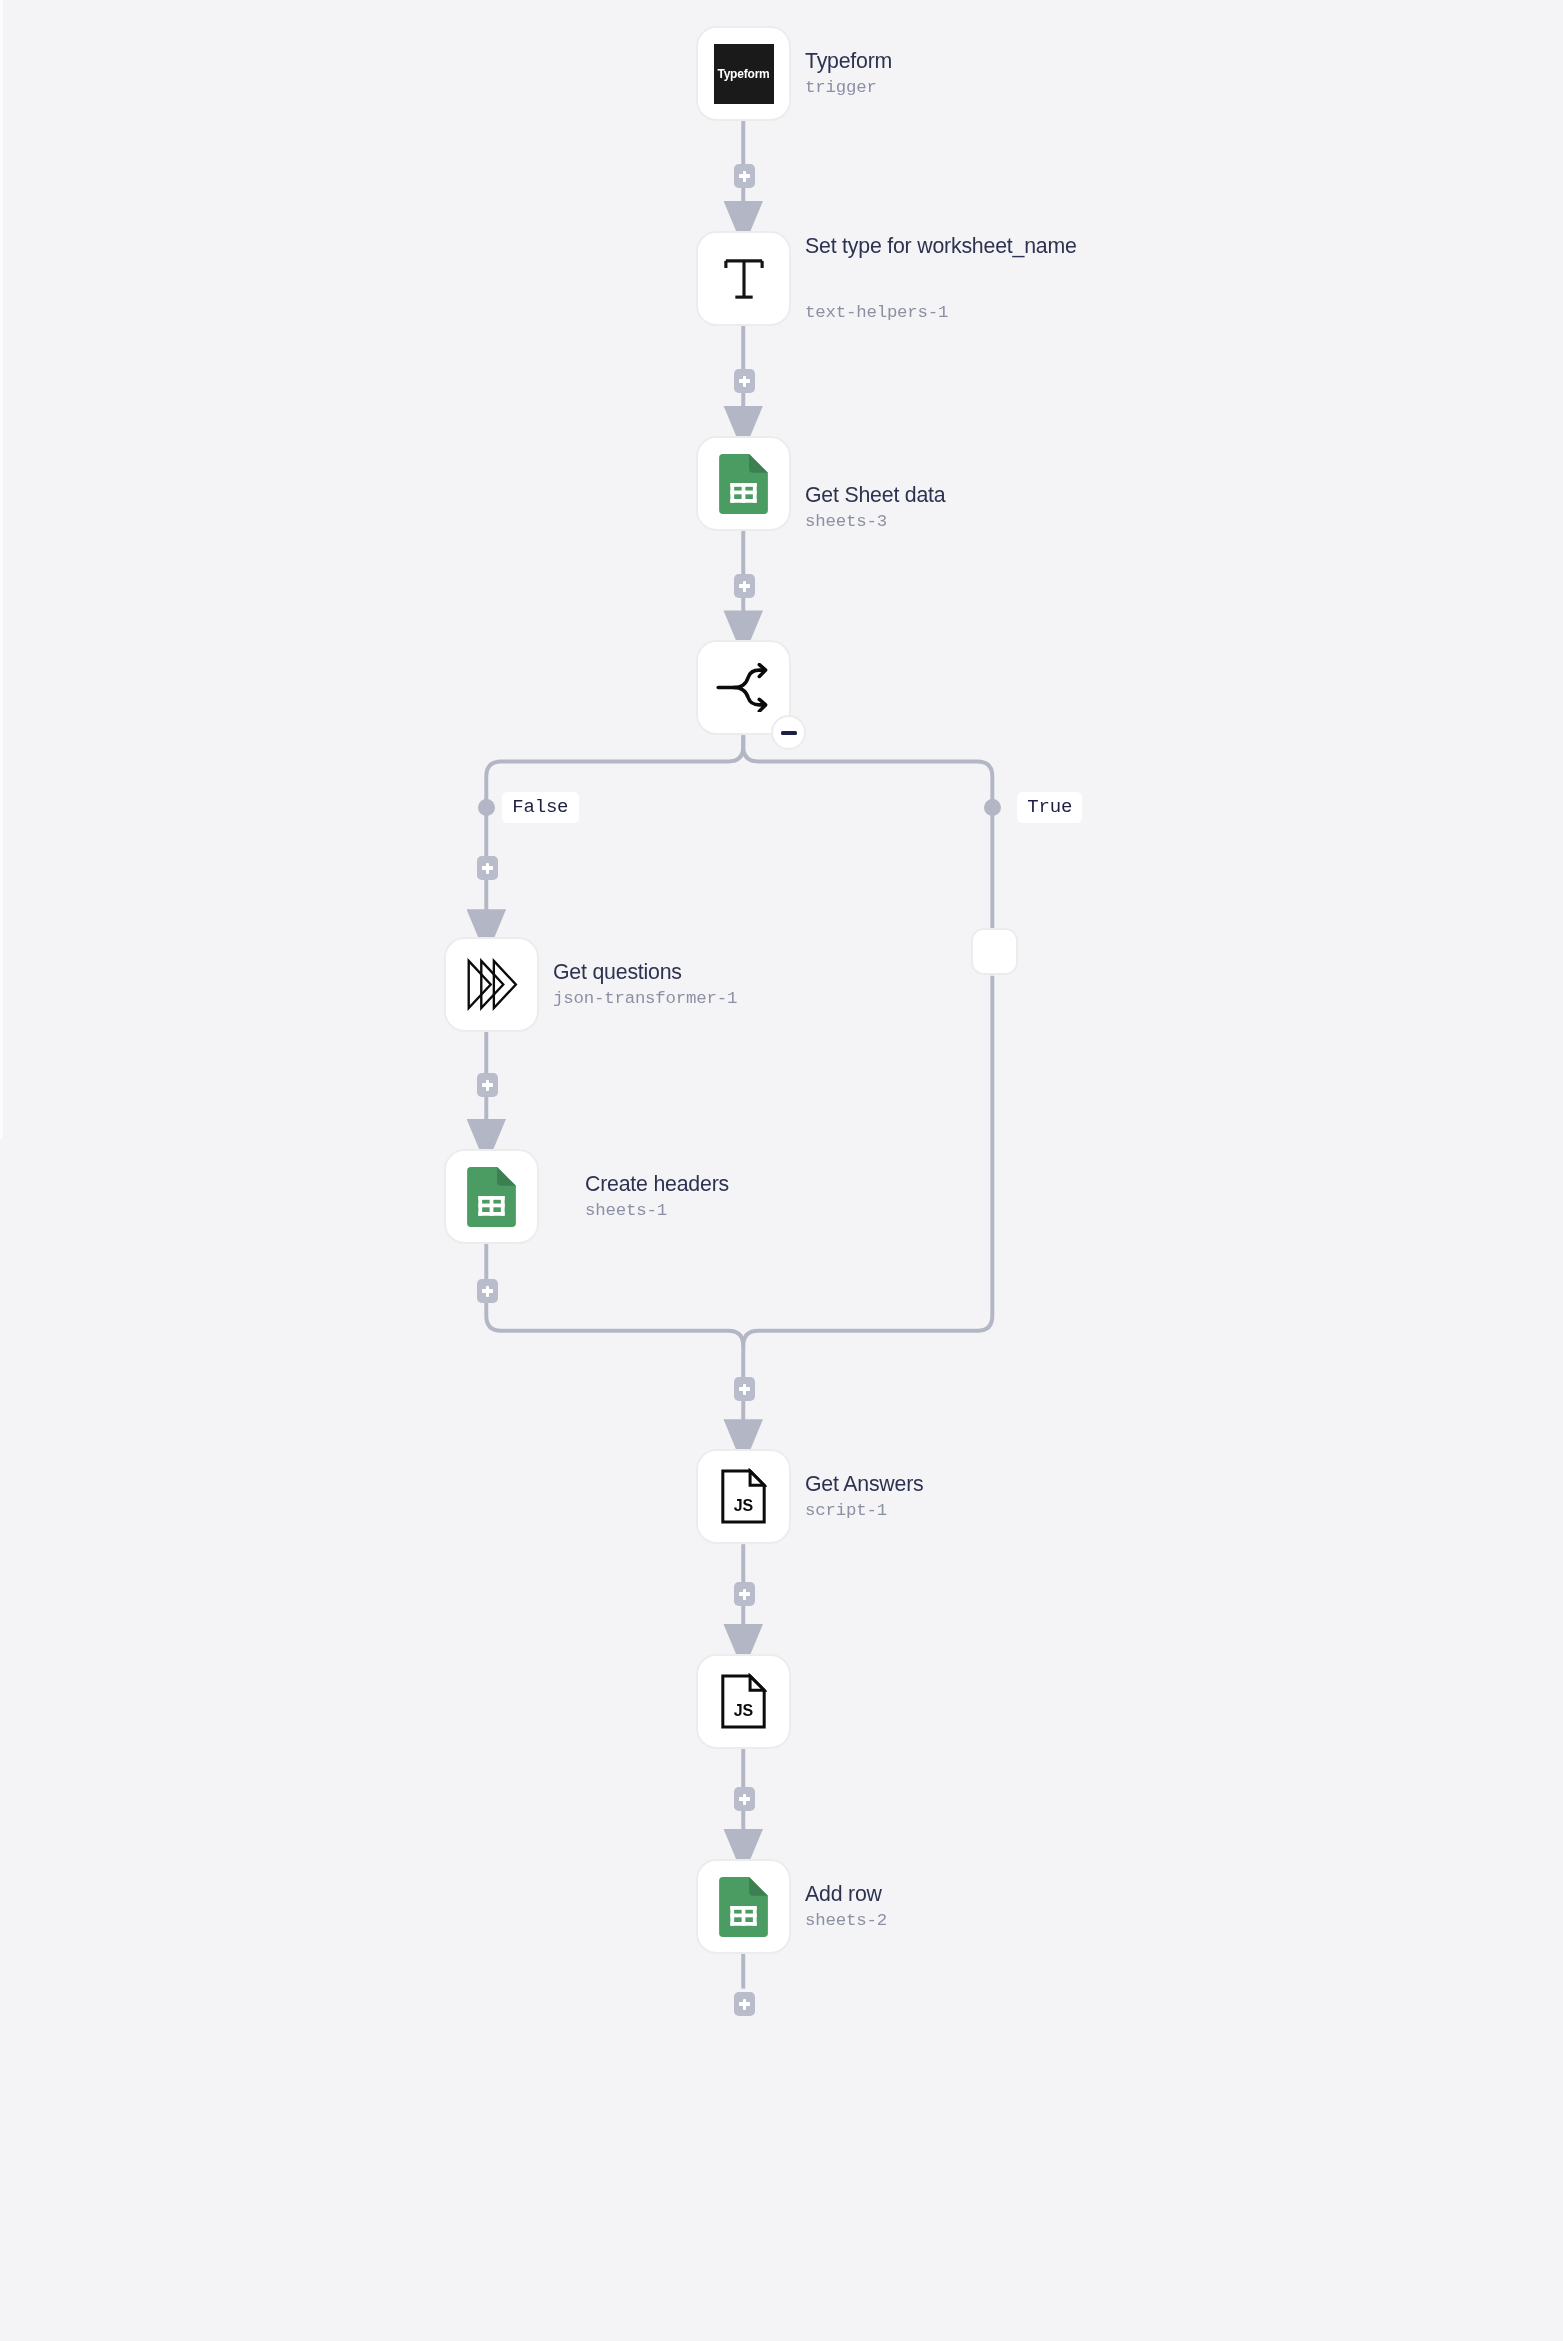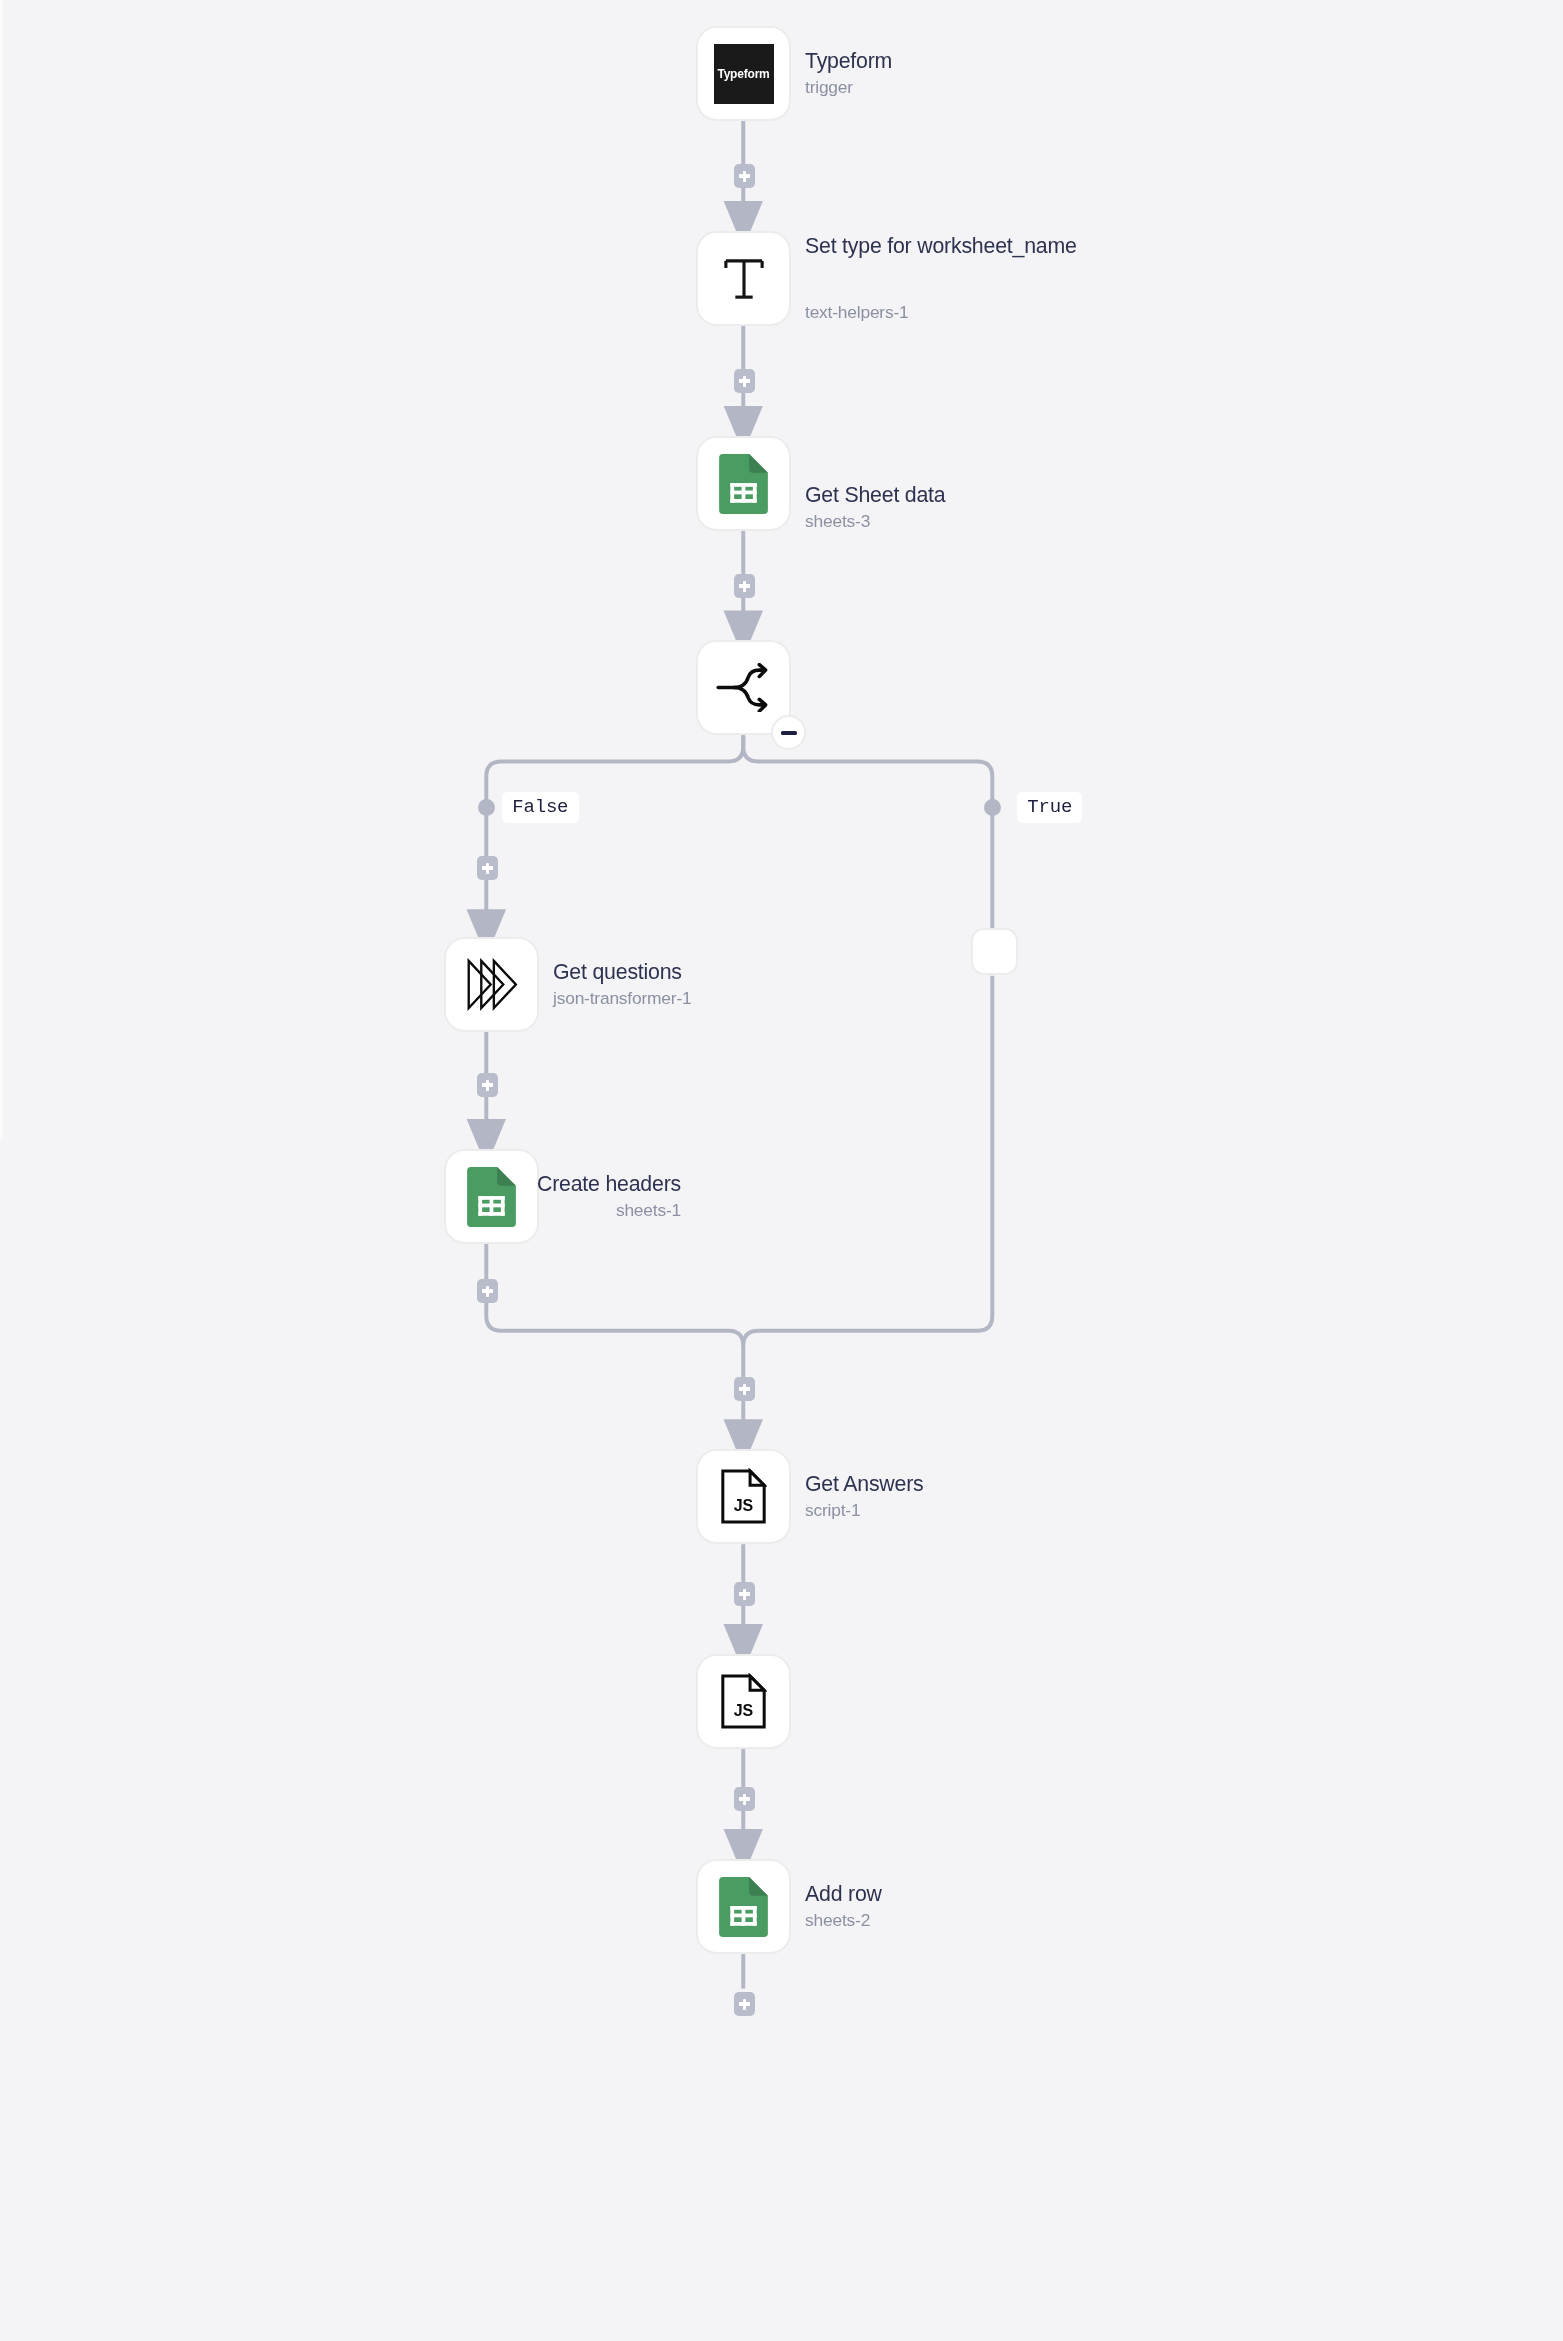--- a/index.html
+++ b/index.html
@@ -57,21 +57,21 @@
     gap: 4px;
     white-space: nowrap;
   }
   .node-title {
     font-size: 21.3px;
     color: #2d3250;
     letter-spacing: -0.2px;
     line-height: 1.1;
   }
   .node-subtitle {
-    font-family: Liberation Sans, sans-serif;
+    font-family: Liberation Mono, monospace;
     font-size: 17.4px;
     color: #8b90a3;
     letter-spacing: -0.2px;
     line-height: 1.1;
   }
 
   
   .icon-box { display: flex; align-items: center; justify-content: center; }
 
   .typeform-logo {
@@ -277,21 +277,21 @@
       <g fill="#ffffff">
         <rect x="12" y="31" width="28" height="4"></rect>
         <rect x="12" y="31" width="4" height="21"></rect>
         <rect x="12" y="39" width="28" height="4"></rect>
         <rect x="12" y="48" width="28" height="4"></rect>
         <rect x="24" y="31" width="4" height="21"></rect>
         <rect x="36" y="31" width="4" height="21"></rect>
       </g>
     </svg>
   </div>
-  <div class="node-labels" style="left:537px; top:1149px; height:95px;text-align:right;">
+  <div class="node-labels" style="left:585px; top:1149px; height:95px;">
     <div class="node-title">Create headers</div>
     <div class="node-subtitle">sheets-1</div>
   </div>
 
   <div class="node" style="left:696px; top:1449px;">
     <svg class="icon-box" width="47" height="57" viewBox="0 0 50 60" xmlns="http://www.w3.org/2000/svg">
       <path d="M 3 3 L 32 3 L 47 18 L 47 57 L 3 57 Z" fill="#ffffff" stroke="#0b0b0b" stroke-width="3.2" stroke-linejoin="miter"></path>
       <path d="M 32 3 L 47 18 L 32 18 Z" fill="#ffffff" stroke="#0b0b0b" stroke-width="3.2" stroke-linejoin="miter"></path>
       <text x="25" y="45" text-anchor="middle" font-family="'Liberation Sans', sans-serif" font-size="17" font-weight="700" fill="#0b0b0b">JS</text>
     </svg>

